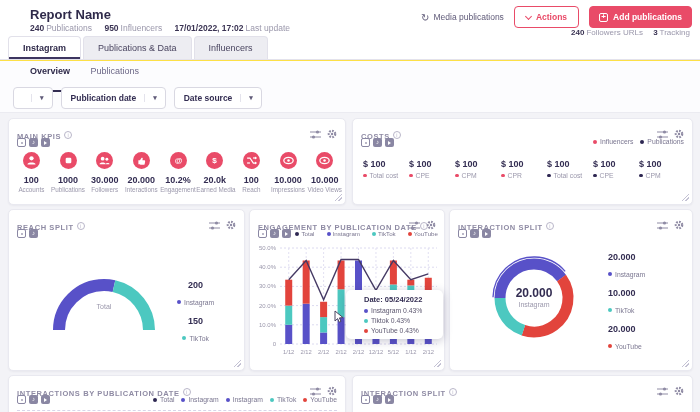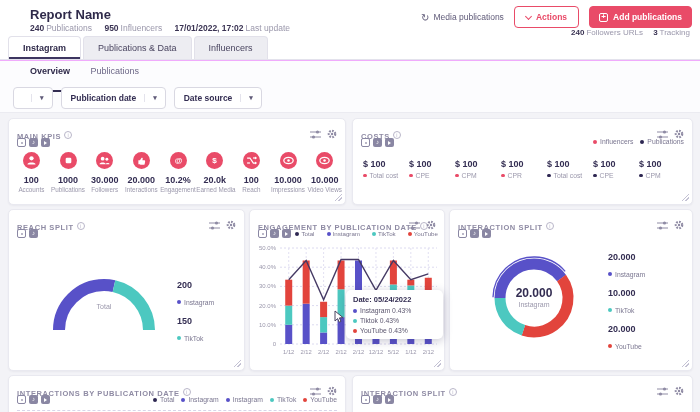--- a/index.html
+++ b/index.html
@@ -1,17 +1,17 @@
 <!DOCTYPE html>
 <html><head>
 <meta charset="utf-8">
 <style>
   * { margin:0; padding:0; box-sizing:border-box; }
   body { font-family:"Liberation Sans", sans-serif; background:#fff; }
-  .screen { position:relative; width:700px; height:412px; background:#f0abfc; overflow:hidden; }
+  .screen { position:relative; width:700px; height:412px; background:#fde047; overflow:hidden; }
 
   
   .topbar { position:absolute; top:0; left:0; right:0; height:38px; background:#fff; }
   .report-title { position:absolute; left:30px; top:7px; font-size:13px; font-weight:bold; color:#2f2a4a; }
   .stats-line { position:absolute; left:30px; top:23px; font-size:8.5px; color:#9a97ab; }
   .stats-line b { color:#3a3353; font-weight:bold; margin-right:2px; }
   .stats-line .stat { margin-right:10px; }
   .top-actions { position:absolute; right:8px; top:6px; display:flex; align-items:center; gap:10px; }
   .update-link { font-size:8.5px; color:#5f5a78; cursor:pointer; display:flex; align-items:center; gap:4px; }
   .refresh-icon { font-size:10px; color:#5f5a78; }
@@ -76,21 +76,21 @@
   .val-entry b { display:block; font-size:9px; color:#332d52; }
   .val-entry .leg-item { margin-top:2px; cursor:default; }
 
   .center-label { position:absolute; text-align:center; }
   .center-label b { display:block; font-size:12px; color:#332d52; }
   .center-label span { display:block; font-size:7px; color:#9a97ab; margin-top:1px; }
 
   
   .eng-legend { position:absolute; top:20px; right:6px; }
   .eng-legend .leg-item { font-size:6.2px; gap:2px; margin-left:5px; }
-  .tooltip { position:absolute; left:96px; top:80px; width:97px; background:#fff; border-radius:5px; box-shadow:0 2px 10px rgba(50,45,90,.28); padding:5px 7px; z-index:6; }
+  .tooltip { position:absolute; left:96px; top:80px; width:97px; background:#fff; border-radius:5px; box-shadow:0 2px 10px rgba(50,45,90,.28); padding:5px 18px; z-index:6; }
   .tooltip-title { font-size:7.5px; font-weight:bold; color:#332d52; }
   .tooltip-row { display:flex; align-items:center; gap:3px; font-size:6.8px; color:#5c576f; margin-top:3px; }
   .cursor-icon { position:absolute; left:84px; top:100px; z-index:7; }
 
   .plot-top-line { position:absolute; left:8px; right:8px; top:34px; border-top:1px dashed #d7d5ea; }
 </style>
 </head>
 <body>
 
 <div class="screen">
@@ -354,21 +354,21 @@
         </span>
         <span class="soc fill">♪</span>
       </div>
     <svg id="gauge-svg" width="130" height="75" style="position:absolute; left:30px; top:52px;">
         <path d="M 20,68 A 45,45 0 0 1 110,68" fill="none" stroke="#5851c8" stroke-width="12" pathLength="100" stroke-dasharray="57.14285714285714 100"></path>
         <path d="M 20,68 A 45,45 0 0 1 110,68" fill="none" stroke="#4cc8c0" stroke-width="12" pathLength="100" stroke-dasharray="42.85714285714286 100" stroke-dashoffset="-57.14285714285714"></path>
       </svg>
     <div class="center-label" style="left:30px; top:92px; width:130px;">
       <span>Total</span>
     </div>
-    <div class="val-legend" style="left:168px; top:70px;" id="reach-legend">
+    <div class="val-legend" style="left:168px; top:70px;text-align:center;" id="reach-legend">
         <div class="val-entry"><b>200</b><span class="leg-item">
             <span class="dot" style="height: 4px; width: 4px; background: rgb(88, 81, 200);"></span>
             <span>Instagram</span>
           </span></div>
         <div class="val-entry"><b>150</b><span class="leg-item">
             <span class="dot" style="height: 4px; width: 4px; background: rgb(76, 200, 192);"></span>
             <span>TikTok</span>
           </span></div>
       </div>
     <div class="resize-handle"></div>

